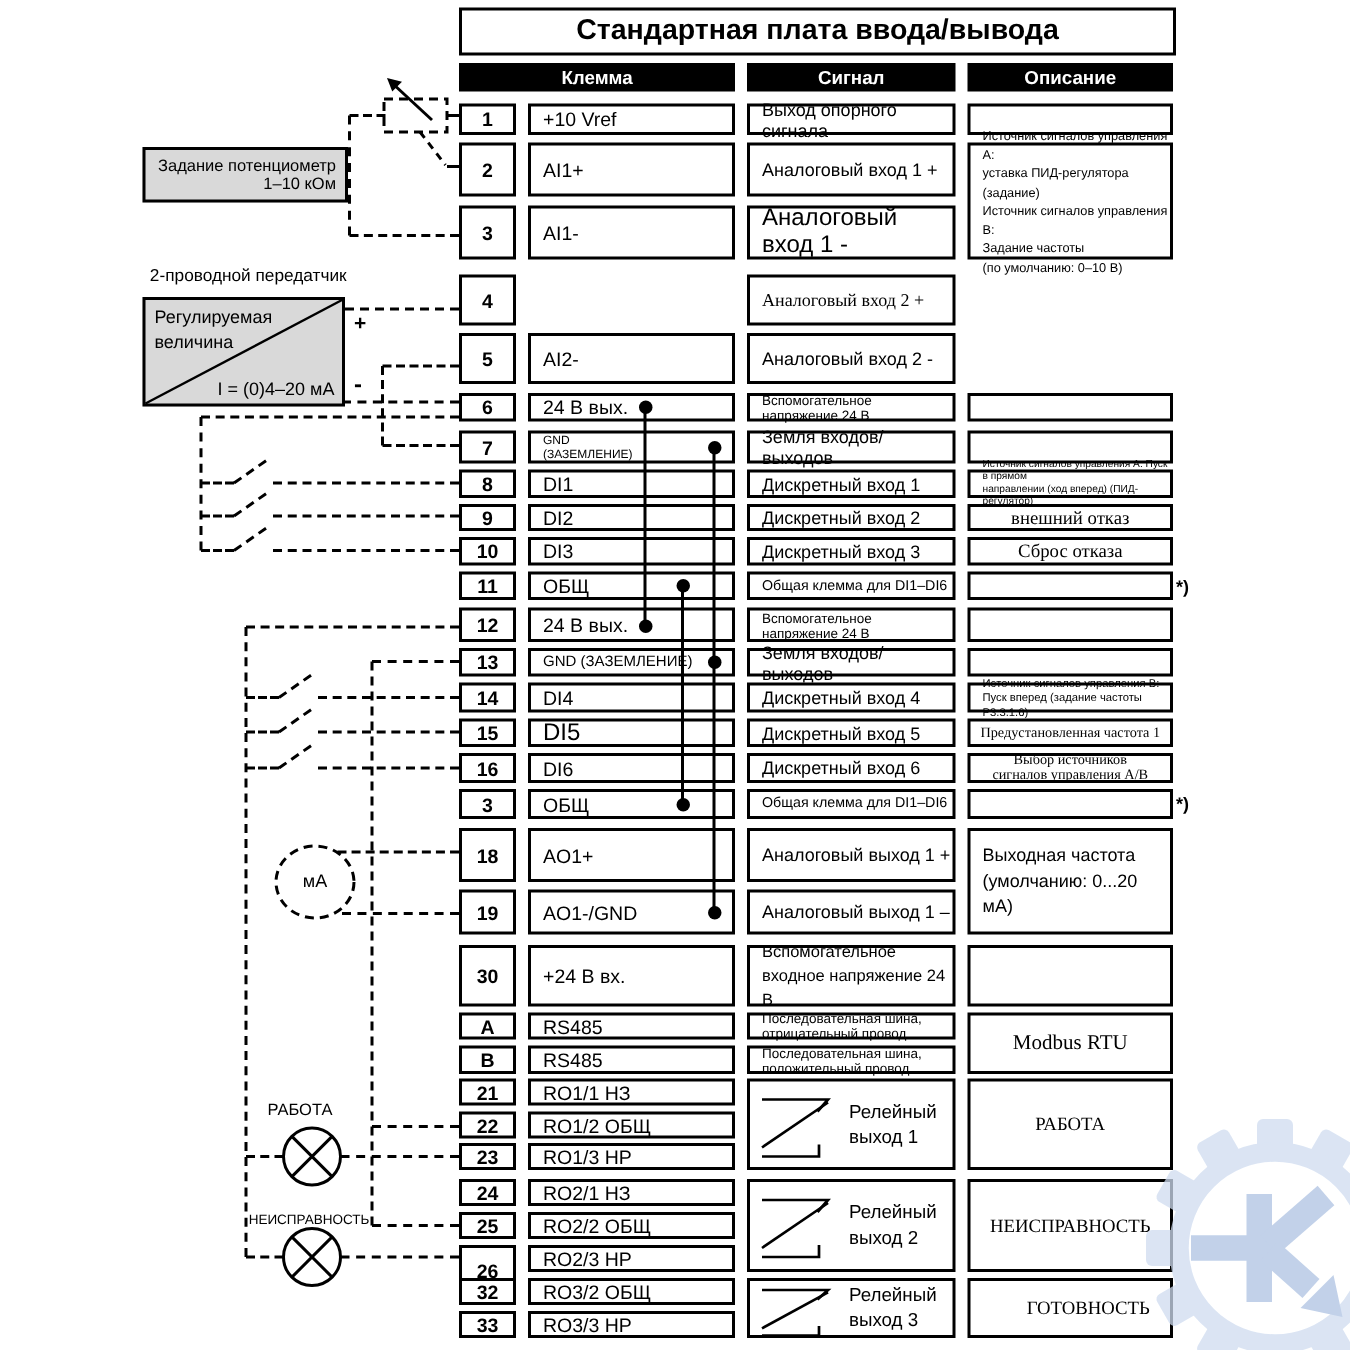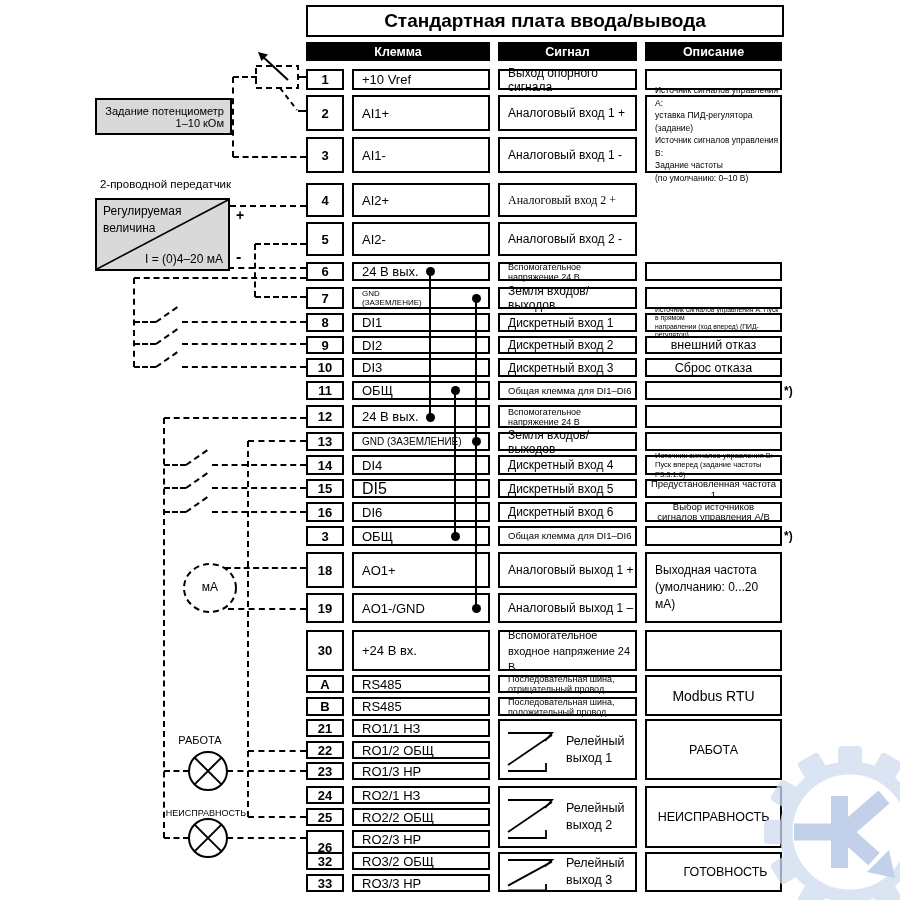--- a/index.html
+++ b/index.html
@@ -1,21 +1,21 @@
 <!DOCTYPE html>
 <html><head>
 <meta charset="utf-8">
 <style>
   html,body{margin:0;padding:0;background:#ffffff;}
   #stage{position:relative;width:900px;height:900px;background:#fff;overflow:hidden;
          font-family:"Liberation Sans","DejaVu Sans",sans-serif;color:#000;}
   .box{position:absolute;border:2px solid #000;background:#fff;box-sizing:border-box;
        display:flex;flex-direction:column;justify-content:center;}
   .box.leftpad{align-items:flex-start;padding-left:8px;}
-  .box.center{align-items:center;text-align:center;}
+  .box.center{align-items:center;text-align:center;font-family:Liberation Serif, serif;}
   .numbox{font-weight:bold;font-size:13px;align-items:center;}
   .titlebox{border:2px solid #000;font-weight:bold;font-size:19px;align-items:center;}
   .hdr{position:absolute;background:#000;color:#fff;font-weight:bold;font-size:12.5px;
        display:flex;align-items:center;justify-content:center;box-sizing:border-box;}
   .line{position:absolute;}
   .hl{border-top:2px dashed #000;height:0;}
   .vl{border-left:2px dashed #000;width:0;}
   .vs{border-left:2px solid #000;width:0;}
   .dot{position:absolute;width:9px;height:9px;border-radius:50%;background:#000;z-index:4;}
   .graybox{position:absolute;border:2px solid #000;background:#d9d9d9;box-sizing:border-box;}
@@ -72,28 +72,25 @@
     </div>
     <div class="box leftpad" style="left: 498px; top: 95px; width: 139px; height: 36px; font-size: 12px;">
       <div>Аналоговый вход 1 +</div>
     </div>
     <div class="box numbox" style="left: 306px; top: 137px; width: 38px; height: 36px;">
       <div>3</div>
     </div>
     <div class="box leftpad" style="left: 352px; top: 137px; width: 138px; height: 36px; font-size: 13px;">
       <div>AI1-</div>
     </div>
-    <div class="box leftpad" style="left: 498px; top: 137px; width: 139px; height: 36px; font-size: 12px;">
+    <div class="box leftpad" style="left: 498px; top: 137px; width: 139px; height: 36px; font-size: 16px;">
       <div>Аналоговый вход 1 -</div>
     </div>
     <div class="box numbox" style="left: 306px; top: 183px; width: 38px; height: 34px;">
       <div>4</div>
-    </div>
-    <div class="box leftpad" style="left: 352px; top: 183px; width: 138px; height: 34px; font-size: 13px;">
-      <div>AI2+</div>
     </div>
     <div class="box leftpad" style="left: 498px; top: 183px; width: 139px; height: 34px; font-size: 12px; font-family: Liberation Serif, serif;">
       <div>Аналоговый вход 2 +</div>
     </div>
     <div class="box numbox" style="left: 306px; top: 222px; width: 38px; height: 34px;">
       <div>5</div>
     </div>
     <div class="box leftpad" style="left: 352px; top: 222px; width: 138px; height: 34px; font-size: 13px;">
       <div>AI2-</div>
     </div>

